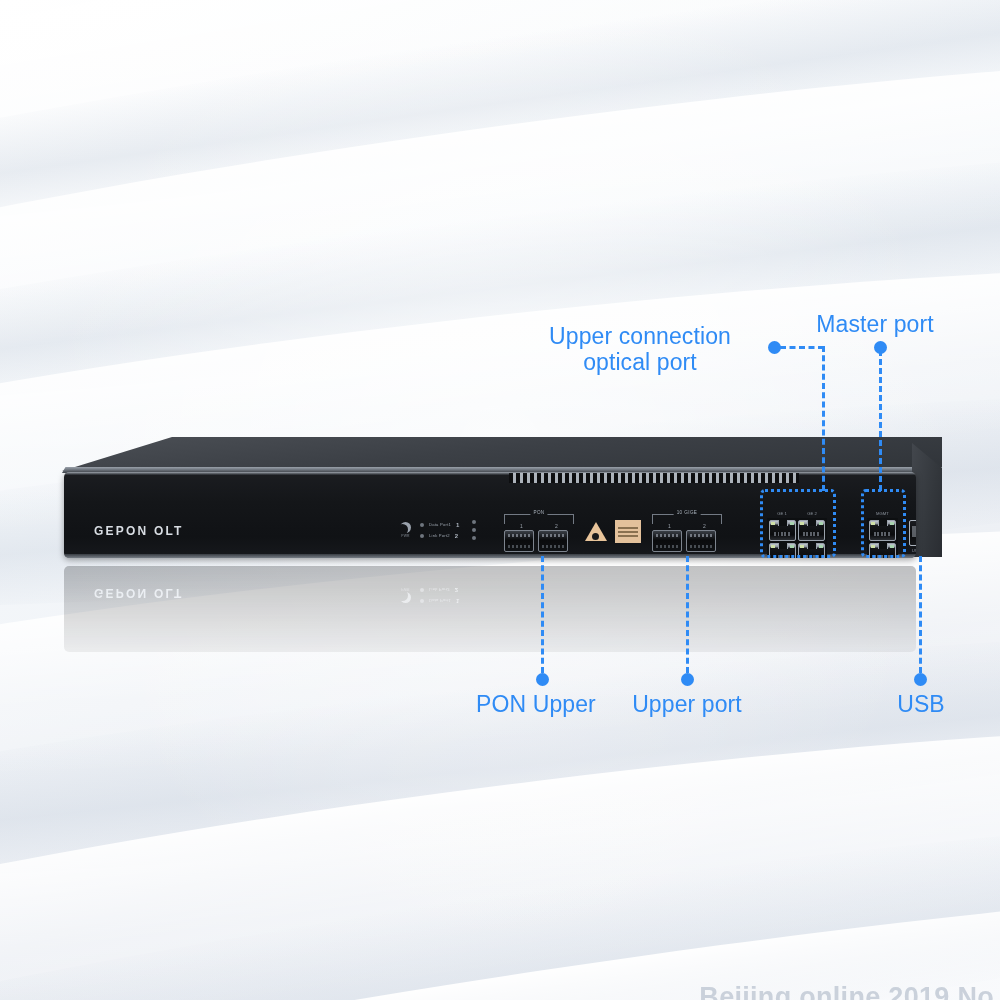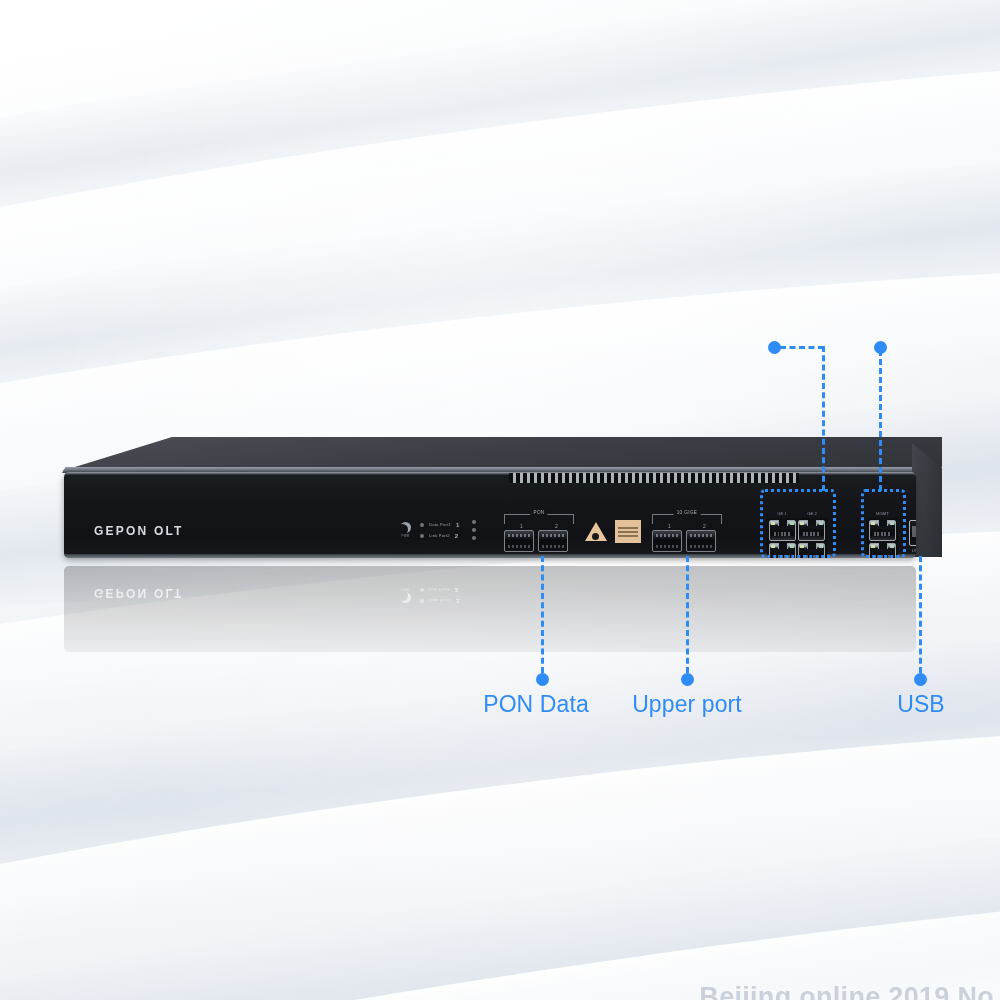--- a/index.html
+++ b/index.html
@@ -646,30 +646,33 @@
       </div>
 
       <div class="usb-port" style="left:845px;"></div>
       <div class="usb-cap" style="left:844px;">USB</div>
     </div>
   </div>
 
   <div class="hl-box" style="left:760px; top:489px; width:70px; height:63px;"></div>
   <div class="hl-box" style="left:861px; top:489px; width:39px; height:63px;"></div>
 
+  <div class="callout c-center" style="left:520px; top:324px; width:240px;">Upper connection
+optical port</div>
   <div class="lead-dot" style="left:768px; top:341px;"></div>
   <div class="lead-h" style="left:780px; top:346px; width:44px;"></div>
   <div class="lead-v" style="left:822px; top:346px; height:145px;"></div>
 
+  <div class="callout c-center" style="left:795px; top:312px; width:160px;">Master port</div>
   <div class="lead-dot" style="left:874px; top:341px;"></div>
   <div class="lead-v" style="left:879px; top:350px; height:141px;"></div>
 
   <div class="lead-v" style="left:541px; top:556px; height:117px;"></div>
   <div class="lead-dot" style="left:536px; top:673px;"></div>
-  <div class="callout c-center" style="left:461px; top:692px; width:150px;">PON Data</div>
+  <div class="callout c-center" style="left:461px; top:692px; width:150px;">PON Upper</div>
 
   <div class="lead-v" style="left:686px; top:556px; height:117px;"></div>
   <div class="lead-dot" style="left:681px; top:673px;"></div>
   <div class="callout c-center" style="left:612px; top:692px; width:150px;">Upper port</div>
 
   <div class="lead-v" style="left:919px; top:556px; height:117px;"></div>
   <div class="lead-dot" style="left:914px; top:673px;"></div>
   <div class="callout c-center" style="left:846px; top:692px; width:150px;">USB</div>
 
   <div class="watermark">Beijing online 2019 No</div>

